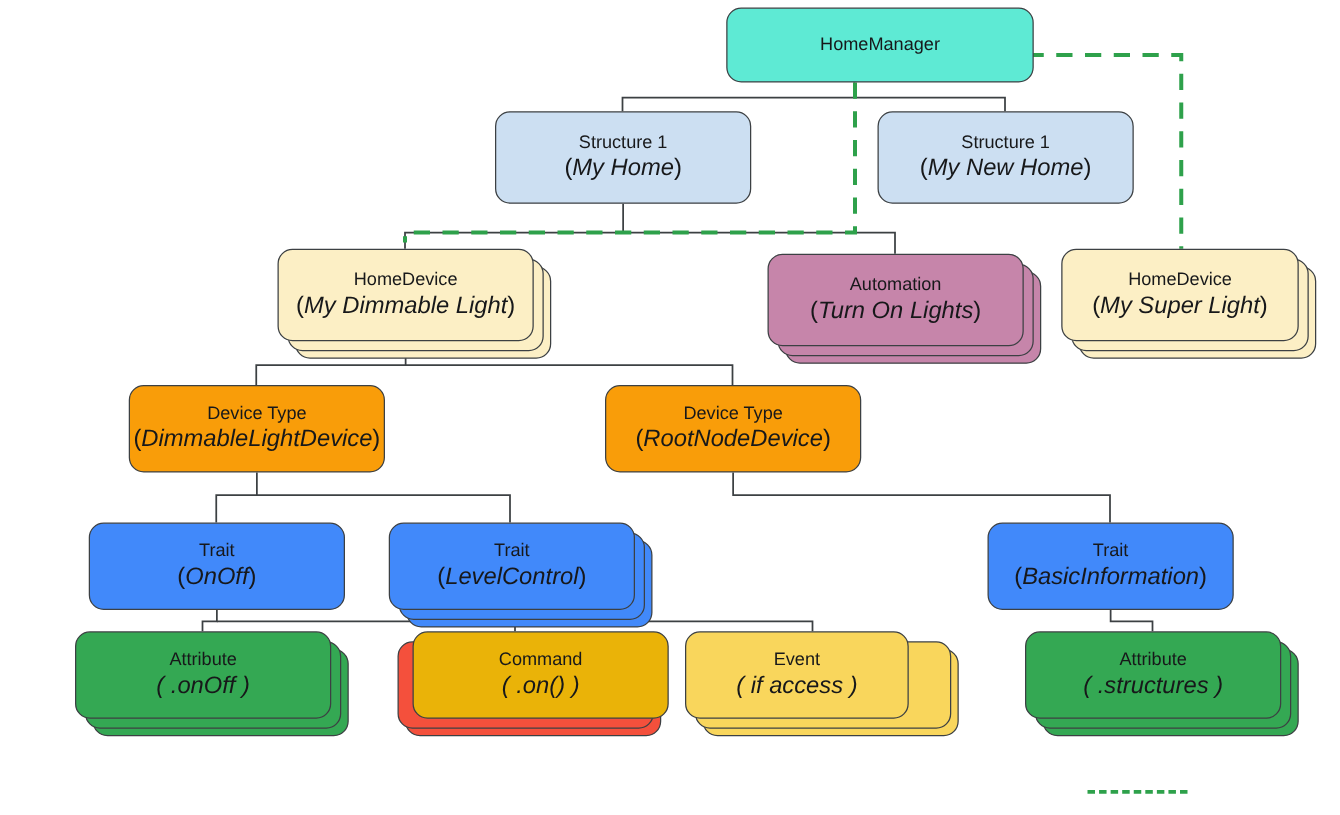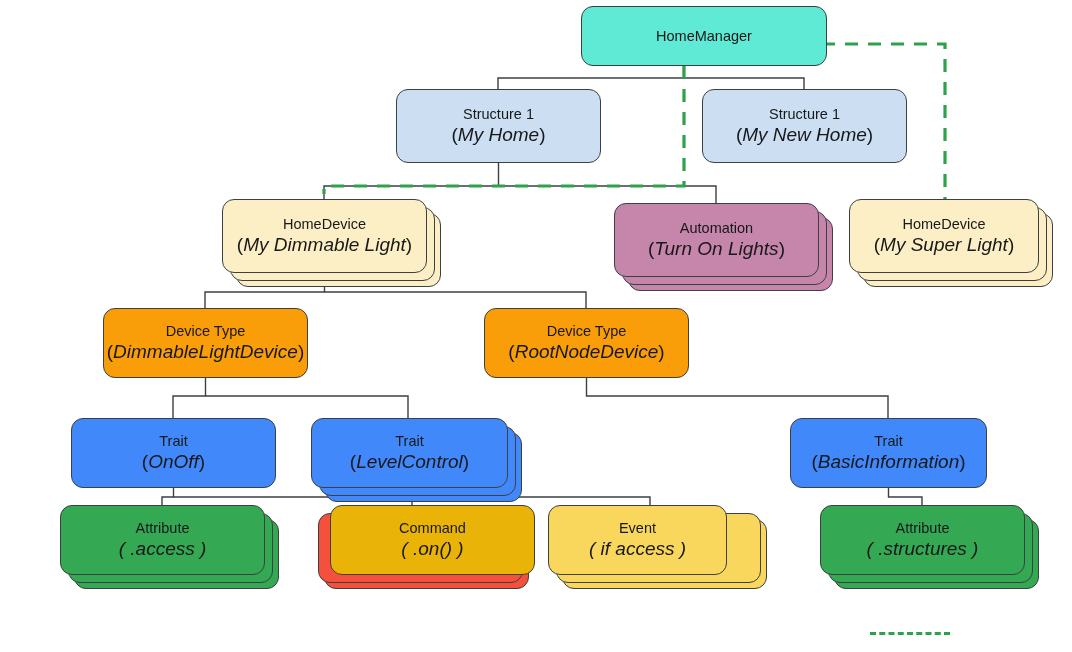--- a/index.html
+++ b/index.html
@@ -144,21 +144,21 @@
         <div class="l2"><span class="paren">(</span>LevelControl<span class="paren">)</span></div>
       </div>
       <div class="node" style="left: 790px; top: 418px; width: 197px; height: 70px; background: rgb(65, 137, 250);">
         <div class="l1">Trait</div>
         <div class="l2"><span class="paren">(</span>BasicInformation<span class="paren">)</span></div>
       </div>
       <div class="stack-sheet" style="left: 74px; top: 519px; width: 205px; height: 70px; background: rgb(52, 168, 83); z-index: 2;"></div>
       <div class="stack-sheet" style="left: 68px; top: 513px; width: 205px; height: 70px; background: rgb(52, 168, 83); z-index: 3;"></div>
       <div class="node" style="left: 60px; top: 505px; width: 205px; height: 70px; background: rgb(52, 168, 83);">
         <div class="l1">Attribute</div>
-        <div class="l2">( .access )</div>
+        <div class="l2">( .onOff )</div>
       </div>
       <div class="stack-sheet" style="left: 324px; top: 519px; width: 205px; height: 70px; background: rgb(244, 80, 60); z-index: 2;"></div>
       <div class="stack-sheet" style="left: 318px; top: 513px; width: 205px; height: 70px; background: rgb(244, 80, 60); z-index: 3;"></div>
       <div class="node" style="left: 310px; top: 505px; width: 205px; height: 70px; background: #eab308; margin-left: 20px;">
         <div class="l1">Command</div>
         <div class="l2">( .on() )</div>
       </div>
       <div class="stack-sheet" style="left: 562px; top: 519px; width: 205px; height: 70px; background: rgb(249, 214, 92); z-index: 2;"></div>
       <div class="stack-sheet" style="left: 556px; top: 513px; width: 205px; height: 70px; background: rgb(249, 214, 92); z-index: 3;"></div>
       <div class="node" style="left: 548px; top: 505px; width: 179px; height: 70px; background: rgb(249, 214, 92);">

